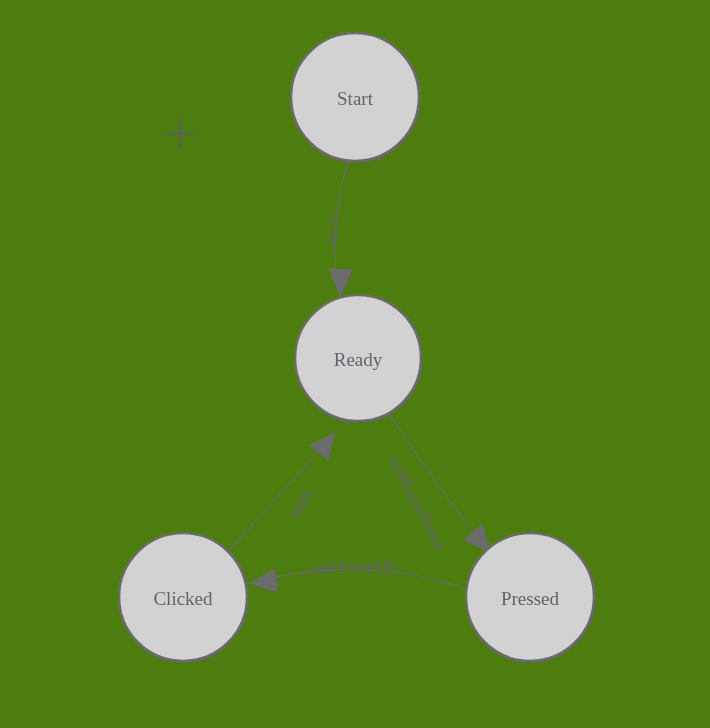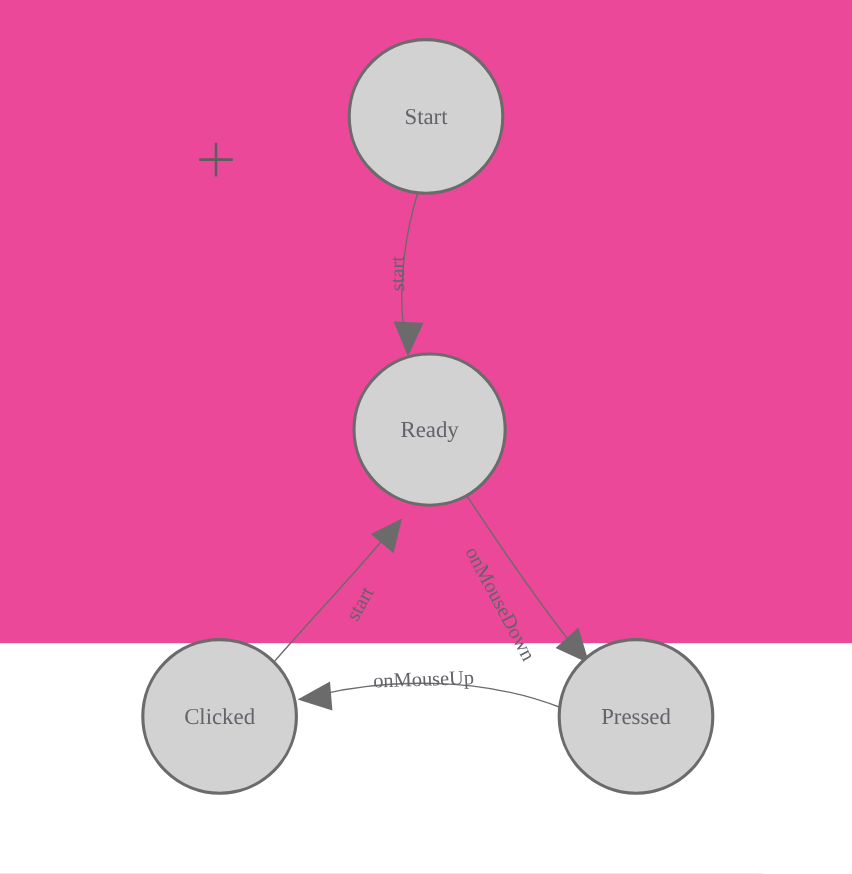--- a/index.html
+++ b/index.html
@@ -9,22 +9,22 @@
   }
   body {
     width: 710px;
     height: 728px;
     overflow: hidden;
     font-family: "Liberation Serif", "DejaVu Serif", serif;
   }
   #canvas-root {
     position: relative;
     width: 710px;
-    height: 536px;
-    background: #ec4899;
+    height: 728px;
+    background: #4d7c0f;
   }
   svg#diagram {
     position: absolute;
     left: 0;
     top: 0;
     width: 710px;
     height: 728px;
     display: block;
   }
   .node-circle {

